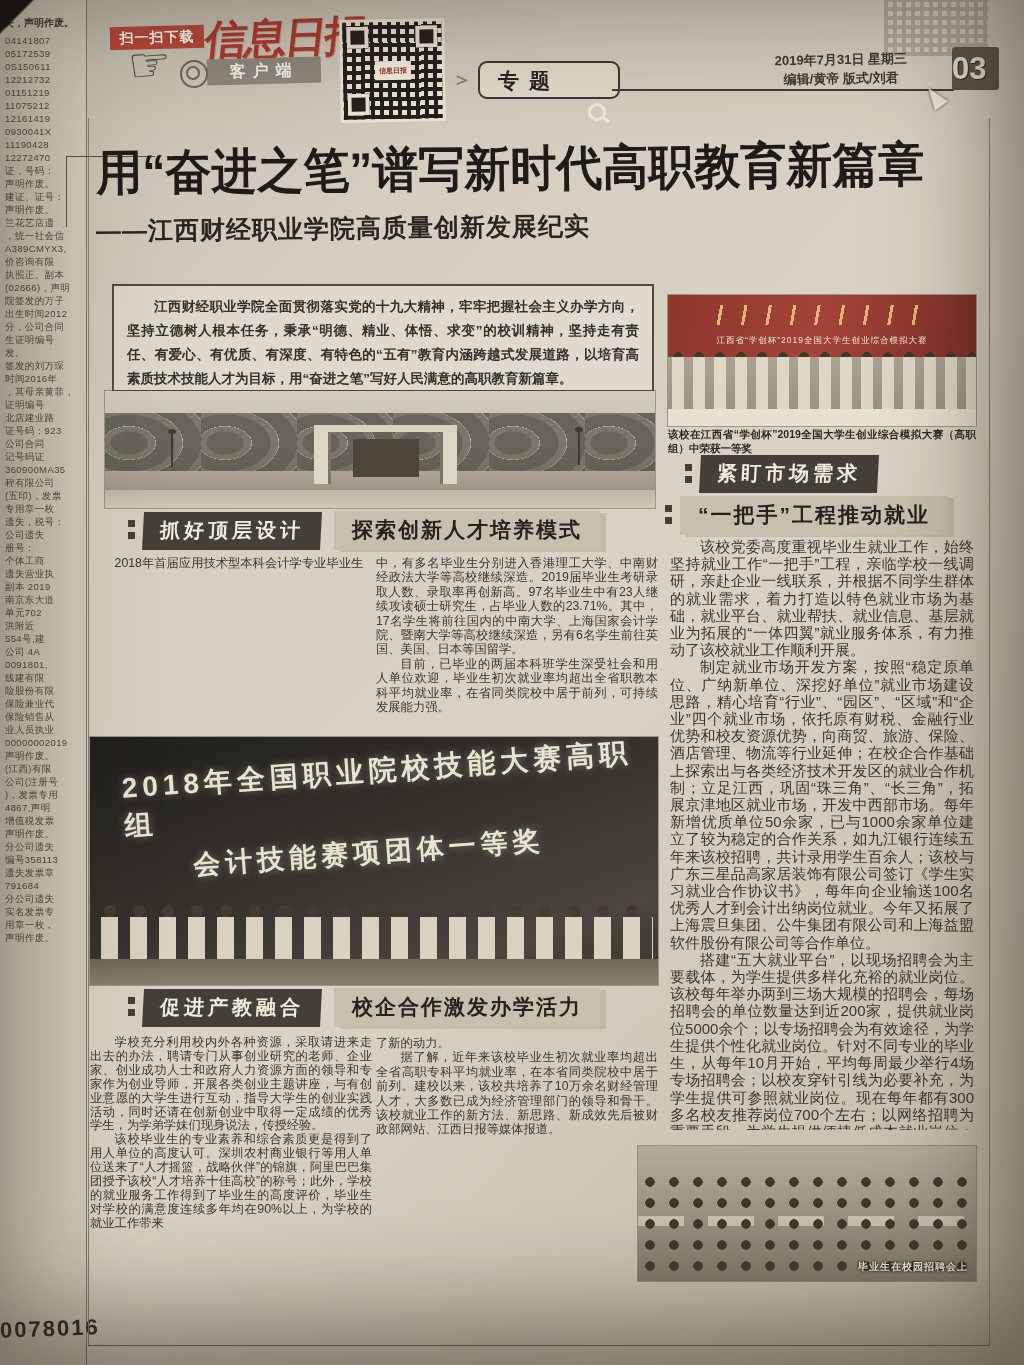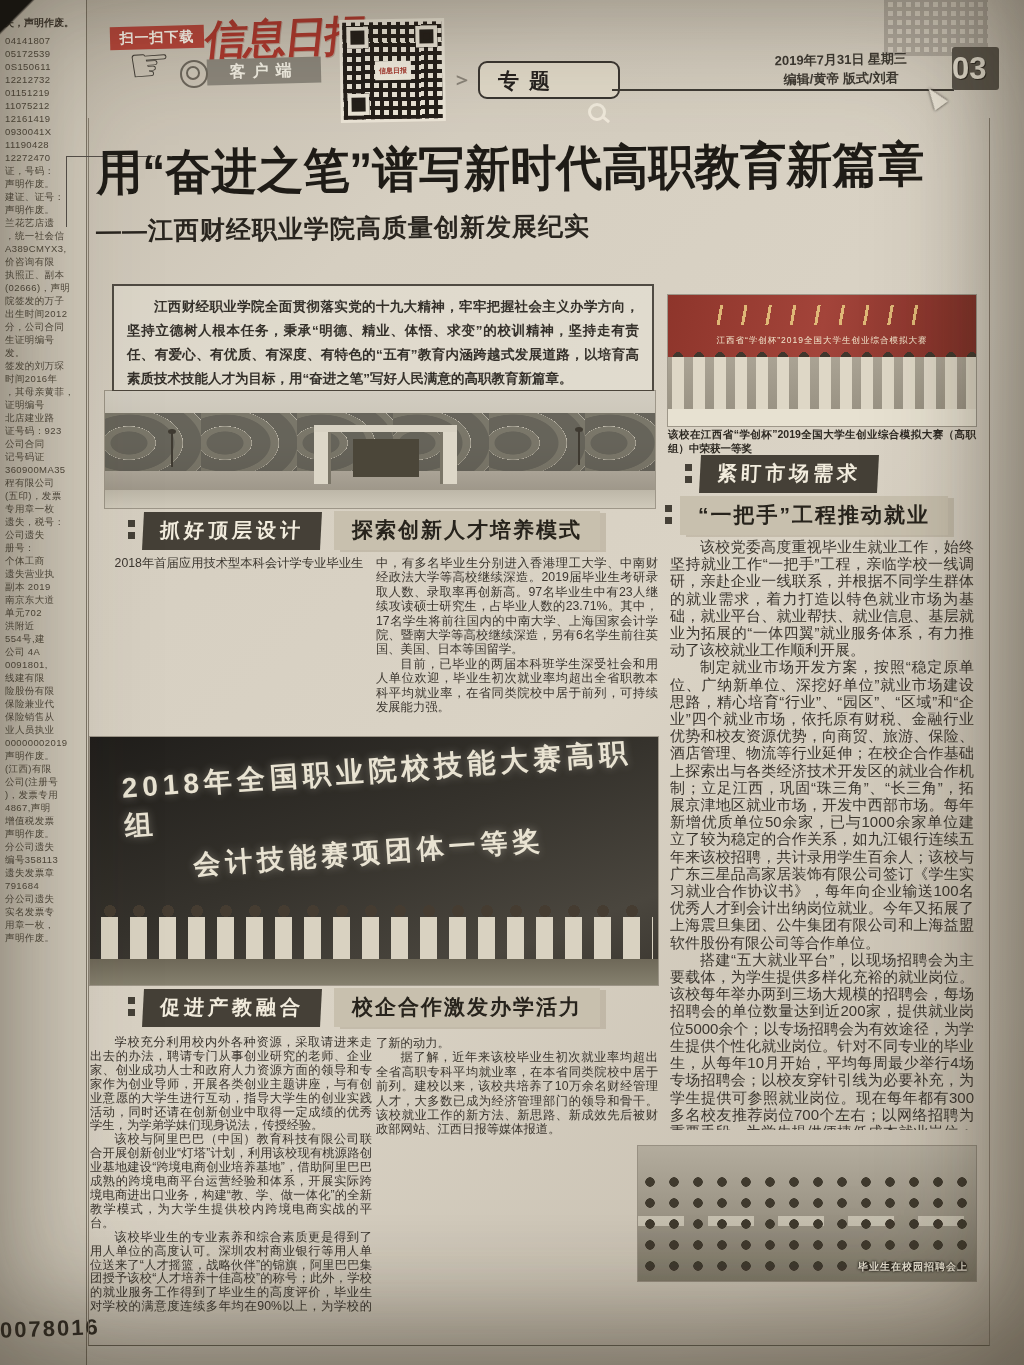--- a/index.html
+++ b/index.html
@@ -275,21 +275,20 @@
     <p>搭建“五大就业平台”，以现场招聘会为主要载体，为学生提供多样化充裕的就业岗位。该校每年举办两到三场大规模的招聘会，每场招聘会的单位数量达到近200家，提供就业岗位5000余个；以专场招聘会为有效途径，为学生提供个性化就业岗位。针对不同专业的毕业生，从每年10月开始，平均每周最少举行4场专场招聘会；以校友穿针引线为必要补充，为学生提供可参照就业岗位。现在每年都有300多名校友推荐岗位700个左右；以网络招聘为重要手段，为学生提供便捷低成本就业岗位；以校企合作实习实训基地为依托，为毕业生提供“实训—实习—就业”直通式就业岗位。为满足学生实习、就业需求，学校建有校外实习基地438个，覆盖会计、金融、商贸等全部专业，实现实习与就业的“链接”。</p>
     <p>2019年政府工作报告从宏观政策层面提出“高职院校扩招100万人”的年度任务，拉开新一轮职业教育改革的帷幕，打开了“中国职业教育发展”新蓝图，也预示着我国职业教育再掀新篇章。这是学校创新发展的重大机遇，学校将紧紧围绕现代服务业高素质技术技能型人才培养，整合教育教学资源，服务区域产业转型升级，做职教改革创新的“先锋”。</p>
   </div>
 
   <div class="sec" style="left:143px;top:988px;">
     <span class="tagbox">促进产教融合</span><span class="titlebox">校企合作激发办学活力</span>
   </div>
 
   <div class="col smallcol" style="left:90px;top:1036px;width:282px;height:278px;line-height:13.9px;">
     <p>学校充分利用校内外各种资源，采取请进来走出去的办法，聘请专门从事创业研究的老师、企业家、创业成功人士和政府人力资源方面的领导和专家作为创业导师，开展各类创业主题讲座，与有创业意愿的大学生进行互动，指导大学生的创业实践活动，同时还请在创新创业中取得一定成绩的优秀学生，为学弟学妹们现身说法，传授经验。</p>
-    <p>该校与阿里巴巴（中国）教育科技有限公司联合开展创新创业“灯塔”计划，利用该校现有桃源路创业基地建设“跨境电商创业培养基地”，借助阿里巴巴成熟的跨境电商平台运营经验和体系，开展实际跨境电商进出口业务，构建“教、学、做一体化”的全新教学模式，为大学生提供校内跨境电商实战的平台。</p>
     <p>该校毕业生的专业素养和综合素质更是得到了用人单位的高度认可。深圳农村商业银行等用人单位送来了“人才摇篮，战略伙伴”的锦旗，阿里巴巴集团授予该校“人才培养十佳高校”的称号；此外，学校的就业服务工作得到了毕业生的高度评价，毕业生对学校的满意度连续多年均在90%以上，为学校的就业工作带来</p>
   </div>
   <div class="col smallcol" style="left:376px;top:1036px;width:282px;height:106px;">
     <p class="noind">了新的动力。</p>
     <p>据了解，近年来该校毕业生初次就业率均超出全省高职专科平均就业率，在本省同类院校中居于前列。建校以来，该校共培养了10万余名财经管理人才，大多数已成为经济管理部门的领导和骨干。该校就业工作的新方法、新思路、新成效先后被财政部网站、江西日报等媒体报道。</p>
   </div>
 
   <div class="photo jobfair-photo">
     <div class="tables"></div>
     <div class="crowd2"></div>

